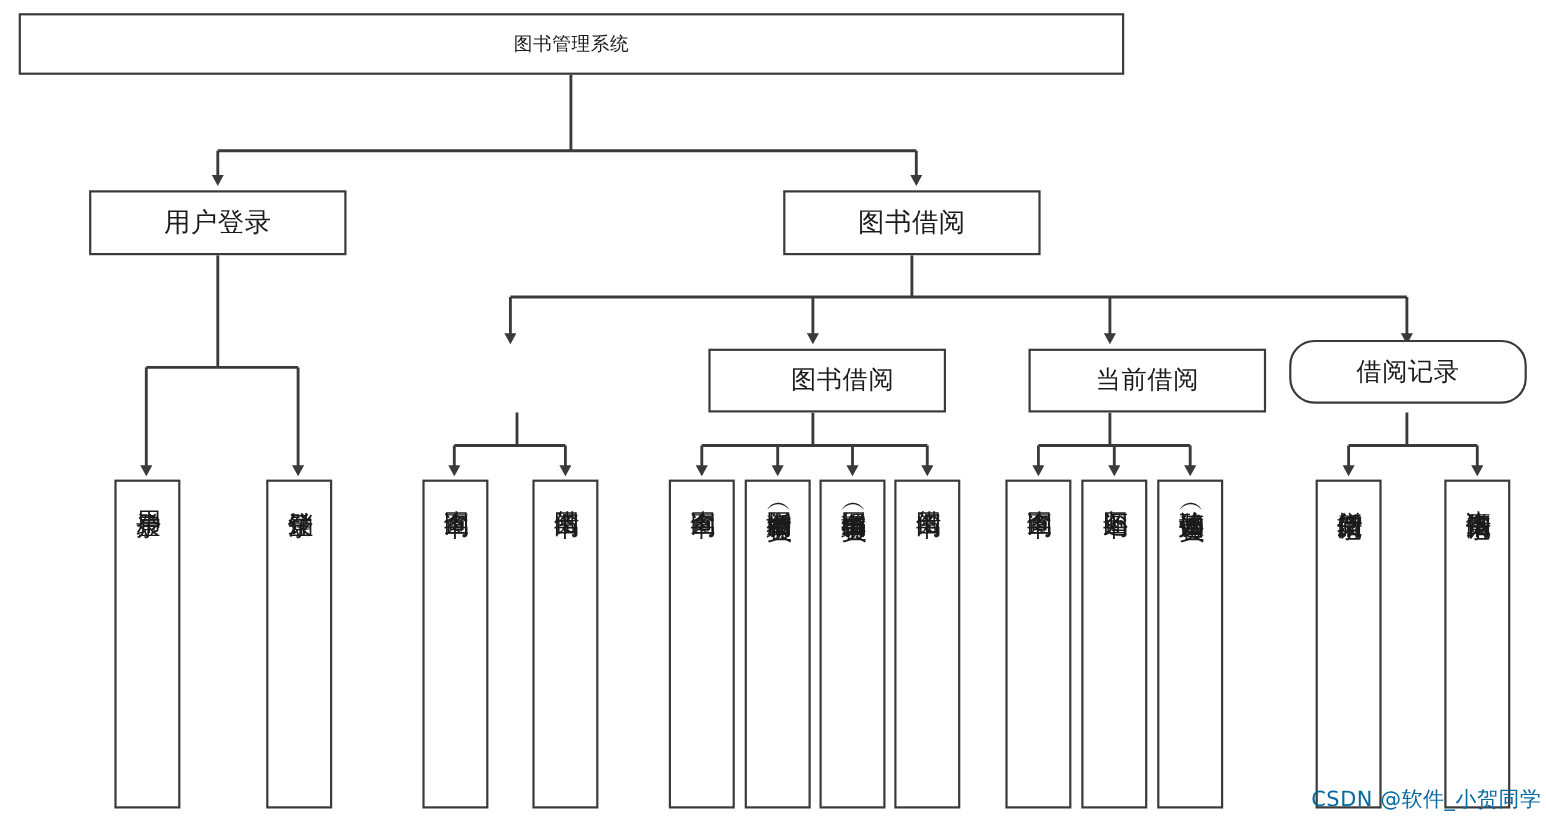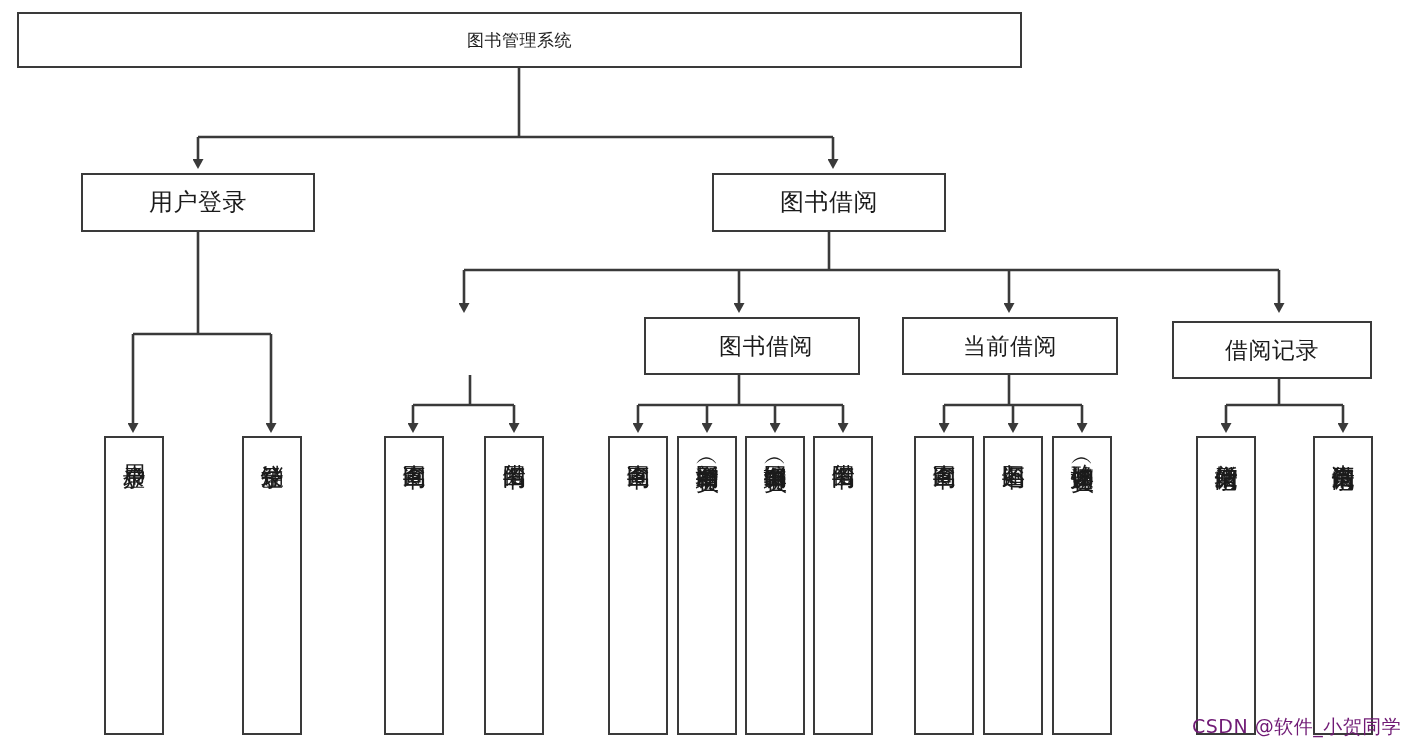--- a/index.html
+++ b/index.html
@@ -53,21 +53,21 @@
     writing-mode: vertical-rl;
     text-orientation: upright;
     font-size: 23px;
     line-height: 1.28;
     letter-spacing: 1px;
     white-space: nowrap;
   }
   .watermark {
     position: absolute;
     font-size: 19px;
-    color: #701a75;
+    color: #0369a1;
     letter-spacing: 0.5px;
     white-space: nowrap;
     font-family: "DejaVu Sans", "Liberation Sans", sans-serif;
   }
 </style>
 </head>
 <body>
 
 <div id="canvas">
 
@@ -128,24 +128,24 @@
   <div class="node lvl1" style="left:81px; top:173px; width:234px; height:59px;">
     <span class="label">用户登录</span>
   </div>
   <div class="node lvl1" style="left:712px; top:173px; width:234px; height:59px;">
     <span class="label">图书借阅</span>
   </div>
 
   <div class="node lvl2" style="left:644px; top:317px; width:216px; height:58px;padding-left:28px;">
     <span class="label">图书借阅</span>
   </div>
-  <div class="node lvl2" style="left:902px; top:317px; width:216px; height:58px;">
+  <div class="node lvl2" style="left:935px; top:317px; width:216px; height:58px;font-family:Liberation Serif, serif;">
     <span class="label">当前借阅</span>
   </div>
-  <div class="node lvl2" style="left:1172px; top:321px; width:200px; height:58px;">
+  <div class="node lvl2" style="left:1172px; top:309px; width:216px; height:58px;border-radius:23px;">
     <span class="label">借阅记录</span>
   </div>
 
   <div class="node leaf" style="left:104px; top:436px; width:60px; height:299px;">
     <span class="label">用户登录</span>
   </div>
   <div class="node leaf" style="left:242px; top:436px; width:60px; height:299px;">
     <span class="label">注销登录</span>
   </div>
 

